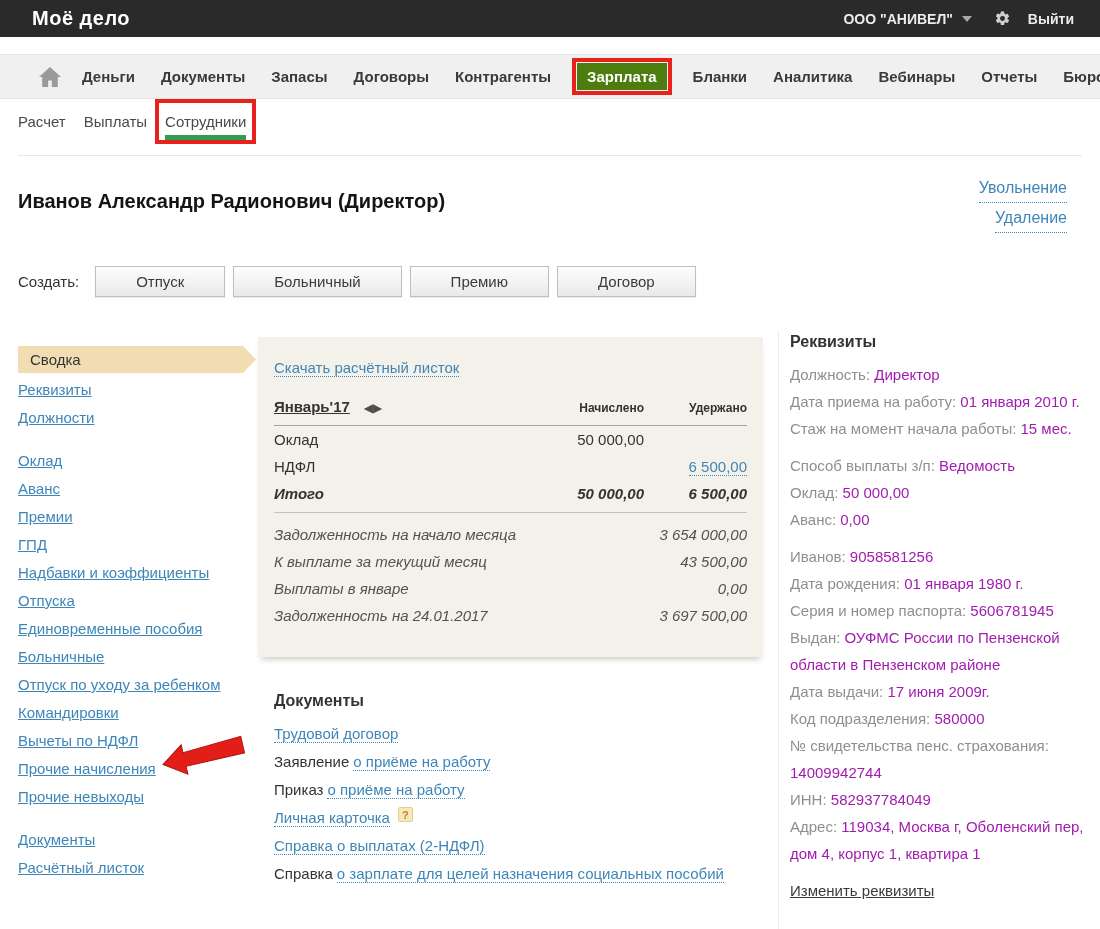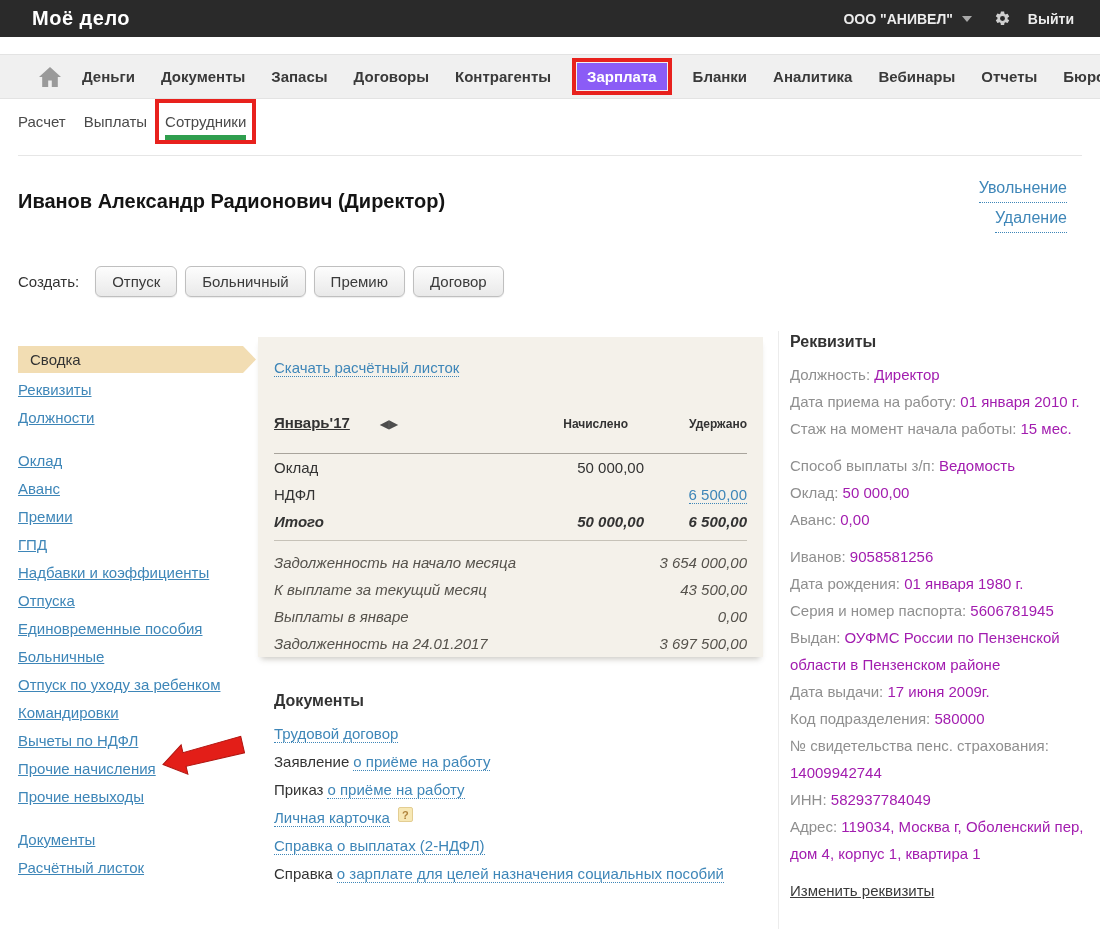--- a/index.html
+++ b/index.html
@@ -19,63 +19,63 @@
   .gear { margin-left:22px; display:flex; align-items:center; }
   .logout { color:#ececec; font-size:14px; font-weight:bold; margin-left:17px; text-decoration:none; }
 
   
   .navbar { position:absolute; top:54px; left:0; width:1100px; height:45px; background:#f0f0f0;
             border-top:1px solid #e3e3e3; border-bottom:1px solid #e3e3e3;
             display:flex; align-items:center; padding-left:38px; }
   .nav-items { display:flex; align-items:center; gap:26px; margin-left:20px; }
   .nav-link { font-size:15px; font-weight:bold; color:#3a3a3a; text-decoration:none; white-space:nowrap; }
   .nav-active-wrap { position:relative; display:inline-block; }
-  .nav-link.active { background:#8b5cf6; color:#fff; padding:5px 10px; display:inline-block; }
+  .nav-link.active { background:#4d7c0f; color:#fff; padding:5px 10px; display:inline-block; }
   .ann-box { position:absolute; border:4px solid #e8211d; pointer-events:none; z-index:5; }
   .ann-nav { left:-5px; top:-5px; right:-5px; bottom:-5px; }
 
   
   .subnav { position:absolute; top:113px; left:18px; display:flex; gap:18px; }
   .subnav-link { font-size:15px; color:#4a4a4a; text-decoration:none; position:relative; display:inline-block; }
   .subnav-link.active::after { content:""; position:absolute; left:0; top:22px; width:100%; height:5px; background:#2f9e4e; }
   .ann-subnav { left:-10px; top:-14px; right:-10px; bottom:-13px; }
   .divider { position:absolute; top:155px; left:18px; right:18px; height:1px; background:#e6e6e6; }
 
   
   .page-title { position:absolute; left:18px; top:190px; font-size:20px; font-weight:bold; color:#141414; }
   .page-actions { position:absolute; right:33px; top:173px; text-align:right; line-height:29px; }
   .link-dotted { color:#3e86b8; text-decoration:none; border-bottom:1px dotted #3e86b8; }
   .page-actions a { display:inline-block; }
   .page-actions div { text-align:right; }
 
   
   .create-row { position:absolute; left:18px; top:266px; display:flex; align-items:center; }
   .create-label { font-size:15px; color:#333; margin-right:16px; }
-  .btn { font-family:inherit; font-size:15px; color:#3a3a3a; border:1px solid #bfbfbf; border-radius:6px;
-         background:linear-gradient(#fdfdfd,#e9e9e9); padding:6px 16px; margin-right:8px; cursor:pointer;
+  .btn { font-family:inherit; font-size:15px; color:#3a3a3a; border:1px solid #bfbfbf; border-radius:0;
+         background:linear-gradient(#fdfdfd,#e9e9e9); padding:6px 40px; margin-right:8px; cursor:pointer;
          box-shadow:0 1px 1px rgba(0,0,0,0.08); }
 
   
   .sidebar { position:absolute; left:18px; top:346px; width:238px; }
   .side-group { margin-bottom:15px; }
   .side-active { height:27px; background:#f2ddb3; display:flex; align-items:center; padding-left:12px;
                  font-size:15px; color:#333; cursor:pointer;
                  clip-path:polygon(0 0, calc(100% - 13px) 0, 100% 50%, calc(100% - 13px) 100%, 0 100%); }
   .side-link { display:block; line-height:28px; font-size:15px; color:#3e86b8; text-decoration:underline; }
   .side-group .side-link:first-child { margin-top:0; }
   .side-active + .side-link { margin-top:3px; }
 
   
   .red-arrow { position:absolute; left:162px; top:734px; z-index:6; pointer-events:none; }
 
   
   .panel { position:absolute; left:258px; top:337px; width:505px; height:320px; background:#f4f1ea;
            padding:14px 16px 16px 16px; box-shadow:0 5px 6px -3px rgba(70,60,40,0.28); }
   .download { font-size:15px; display:inline-block; margin-top:8px; }
-  .ptable-head { display:flex; align-items:baseline; margin-top:37px; padding-bottom:22px; border-bottom:1px solid #a8a49c;gap:16px; }
+  .ptable-head { display:flex; align-items:baseline; margin-top:21px; padding-bottom:10px; border-bottom:1px solid #a8a49c; }
   .month-link { font-size:15px; font-weight:bold; color:#333; text-decoration:underline; }
   .month-arrows { margin-left:14px; font-size:12px; color:#4d4d4d; flex:1; }
   .month-arrows a { text-decoration:none; color:#4d4d4d; }
   .col-head { font-size:12px; font-weight:bold; color:#333; }
   .w-acc { width:115px; text-align:right; }
   .w-with { width:103px; text-align:right; }
   .prow { display:flex; line-height:27px; font-size:15px; }
   .prow .plabel { flex:1; color:#333; }
   .prow-total { font-weight:bold; font-style:italic;justify-content:flex-end; }
   .psep { border-bottom:1px solid #c6c2b8; margin-top:5px; }

